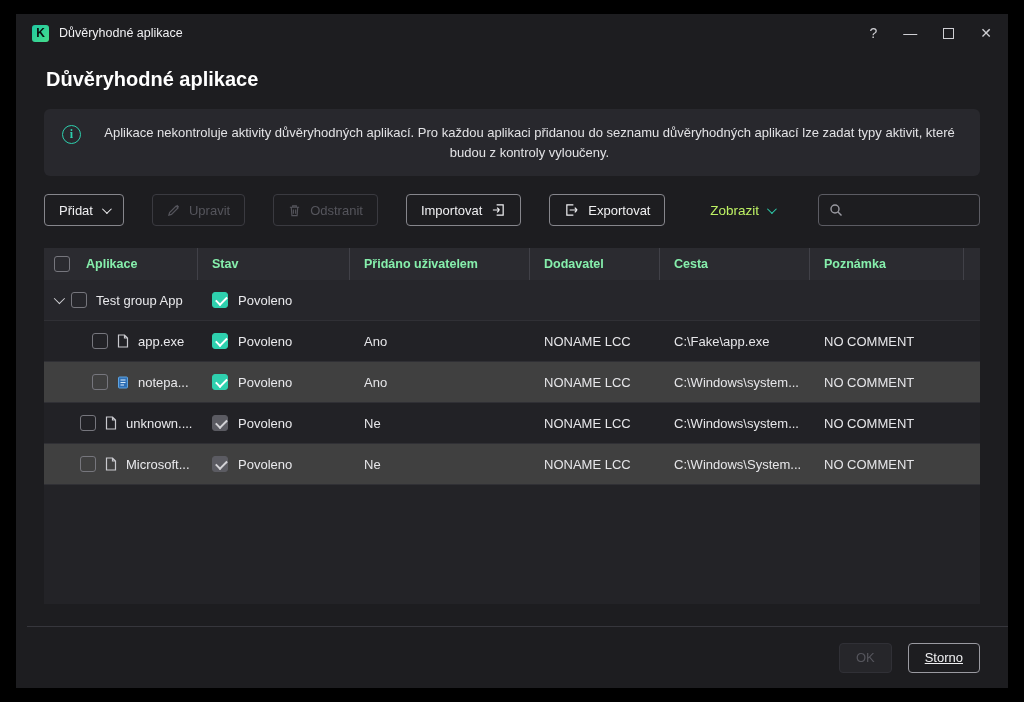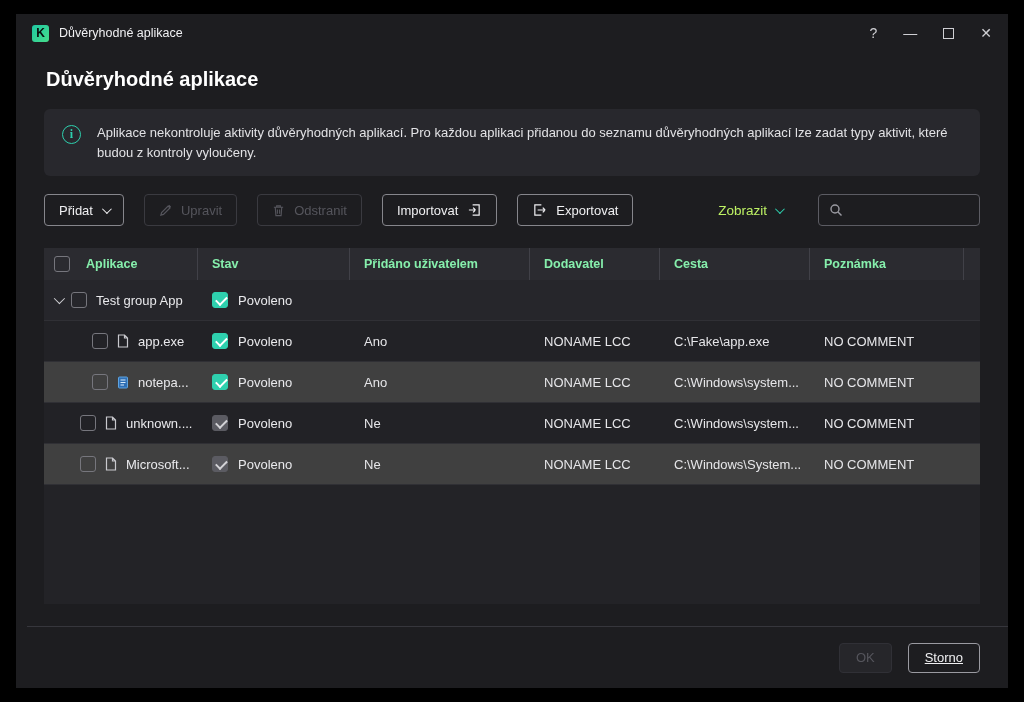--- a/index.html
+++ b/index.html
@@ -13,24 +13,24 @@
   .logo { width:17px; height:17px; border-radius:3px; background:linear-gradient(135deg,#1fc7a2,#46dd8b); color:#0a0d0c; font-weight:bold; font-size:12px; display:flex; align-items:center; justify-content:center; }
   .win-title { font-size:12.5px; color:#f0f0f2; }
   .title-controls { display:flex; align-items:center; gap:26px; color:#cfcfd3; font-size:14px; }
   .title-controls span { cursor:default; }
   .maxbox { width:11px; height:11px; border:1.5px solid #cfcfd3; display:inline-block; }
 
   
   .page-heading { padding:16px 30px 18px; font-size:20px; font-weight:bold; color:#ffffff; }
   .banner { margin:0 28px; background:#28282d; border-radius:6px; padding:14px 18px; display:flex; gap:16px; align-items:flex-start; }
   .info-icon { flex:0 0 auto; width:19px; height:19px; border:1.5px solid #2ed0ae; border-radius:50%; color:#2ed0ae; font-size:12px; font-weight:bold; display:flex; align-items:center; justify-content:center; margin-top:2px; font-family:"Liberation Serif",serif; }
-  .banner p { font-size:13px; line-height:1.5; color:#e2e2e5; max-width:880px; }
-
-  
-  .toolbar { margin:18px 28px 0; display:flex; align-items:center; gap:20px; }
+  .banner p { font-size:13px; line-height:1.5; color:#e2e2e5; max-width:880px;text-align:center; }
+
+  
+  .toolbar { margin:18px 28px 0; display:flex; align-items:center; gap:28px; }
   .btn { height:32px; padding:0 14px; border:1px solid #86868c; border-radius:4px; background:transparent; color:#f0f0f2; font-size:13px; display:inline-flex; align-items:center; gap:9px; font-family:inherit; cursor:pointer; }
   .btn.disabled { border-color:#3a3a40; color:#55555c; cursor:default; }
   .chev { width:7px; height:7px; border:solid currentColor; border-width:0 1.5px 1.5px 0; transform:rotate(45deg) translateY(-2px); display:inline-block; }
   .view-link { margin-left:auto; display:inline-flex; align-items:center; gap:8px; color:#bef264; font-size:13.5px; cursor:pointer; }
   .view-link .chev { border-color:#2ed0ae; }
   .search { width:162px; height:32px; margin-left:16px; border:1px solid #5c5c63; border-radius:4px; background:#1d1d20; display:flex; align-items:center; gap:8px; padding:0 10px; }
   .search input { flex:1; min-width:0; background:transparent; border:0; outline:0; color:#eee; font-size:13px; font-family:inherit; }
 
   
   .table { margin:22px 28px 0; height:356px; background:#232327; display:flex; flex-direction:column; overflow:hidden; }

